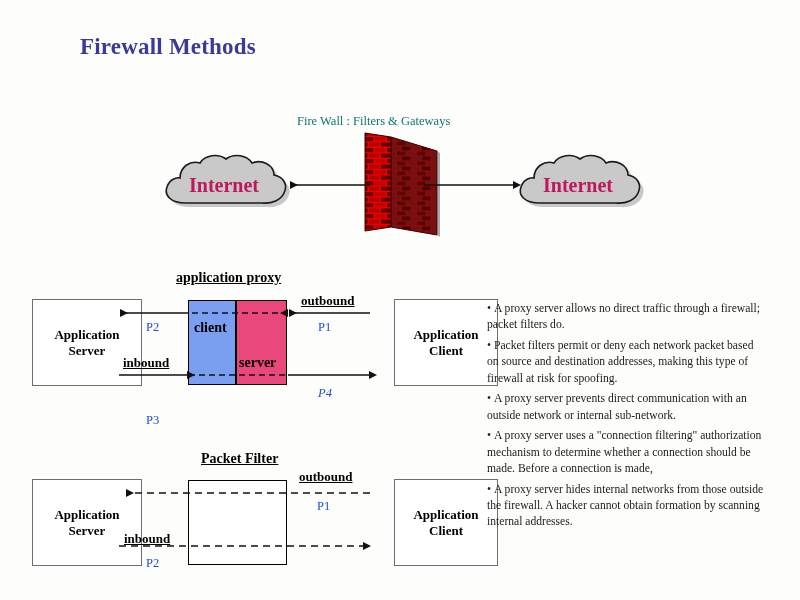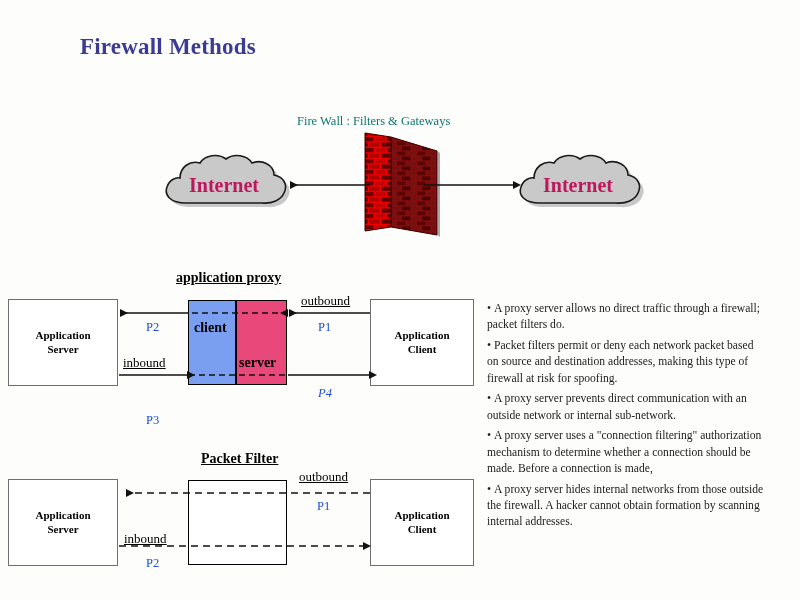--- a/index.html
+++ b/index.html
@@ -90,41 +90,42 @@
   }
   .node-box {
     position: absolute;
     background: #ffffff;
     border: 1.5px solid #6f6f6f;
     box-sizing: border-box;
     display: flex;
     align-items: center;
     justify-content: center;
     text-align: center;
-    font-size: 11px;
+    font-size: 13px;
     font-weight: bold;
     color: #000;
     line-height: 1.22;
+    margin-left: 24px;
   }
   .proxy-box {
     position: absolute;
     box-sizing: border-box;
     border: 1.5px solid #000;
   }
   .proxy-label {
     position: absolute;
     font-size: 14px;
     font-weight: bold;
     color: #000;
     white-space: nowrap;
   }
   .flow-label {
     position: absolute;
     font-size: 13px;
-    font-weight: normal;
+    font-weight: bold;
     color: #000;
     text-decoration: underline;
     white-space: nowrap;
   }
   .port-label {
     position: absolute;
     font-size: 12.5px;
     color: #1d4ed8;
     white-space: nowrap;
   }

